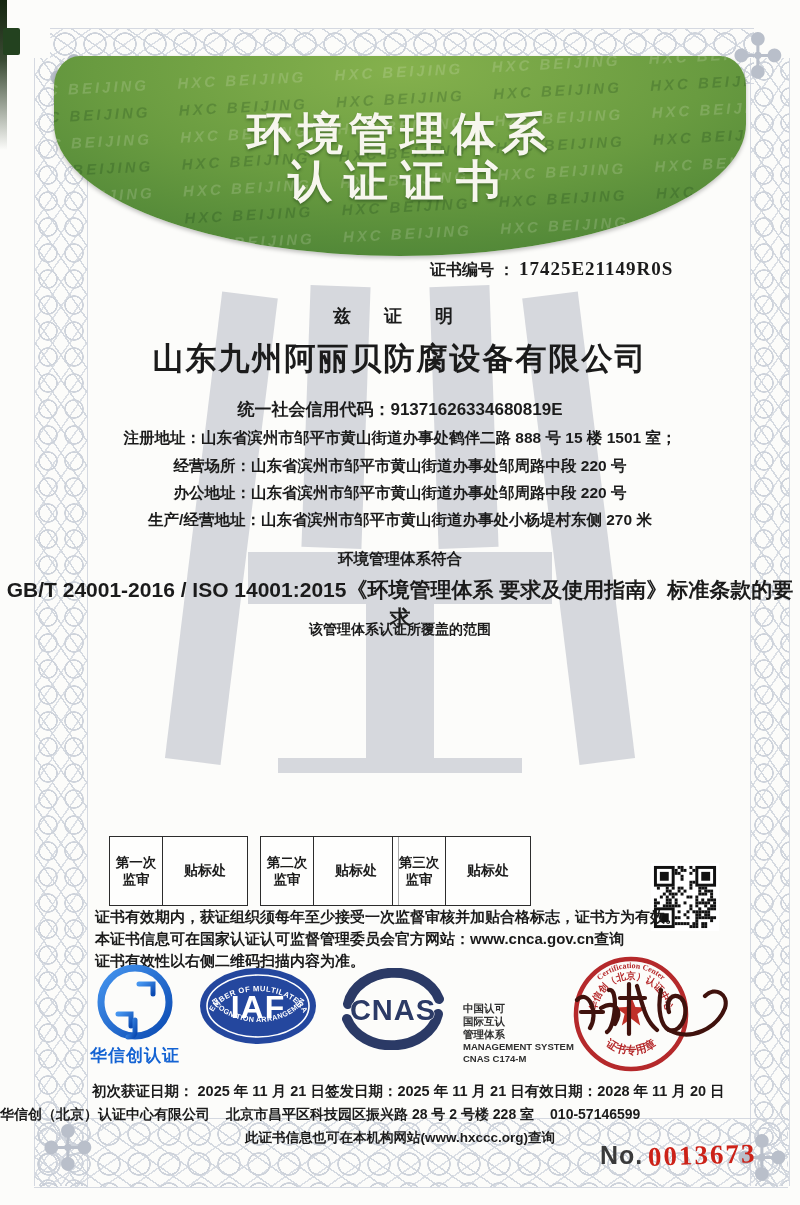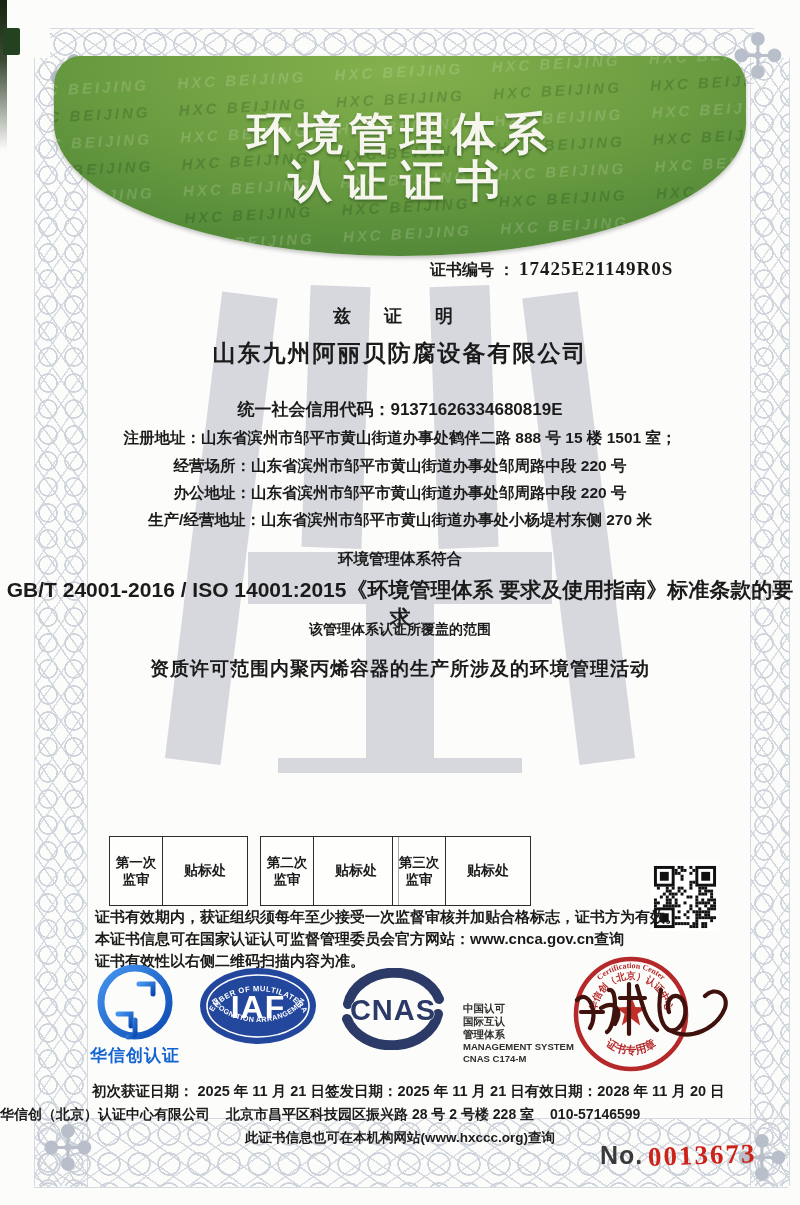--- a/index.html
+++ b/index.html
@@ -46,21 +46,21 @@
     text-shadow:0 2px 3px rgba(20,50,15,.45);}
   #title1{top:48px;font-size:45px;letter-spacing:6px;}
   #title2{top:96px;font-size:44px;letter-spacing:12px;}
 
   
   #certno{top:258px;left:430px;width:320px;font-size:16px;font-weight:bold;}
   #certno .val{font-family:"Liberation Serif","DejaVu Serif",serif;font-size:19px;letter-spacing:1px;}
 
   
   #attest{top:304px;font-size:18px;font-weight:bold;letter-spacing:14px;z-index:2;}
-  #company{top:338px;font-size:23px;font-weight:800;letter-spacing:2px;z-index:2;}
+  #company{top:338px;font-size:31px;font-weight:800;letter-spacing:2px;z-index:2;}
   #credit{top:398px;font-size:17px;font-weight:bold;z-index:2;}
   .addr{font-size:15.5px;font-weight:600;z-index:2;}
   #conform{top:549px;font-size:15.5px;font-weight:bold;z-index:2;}
   #standard{top:576px;font-size:21px;font-weight:bold;z-index:2;}
   #scopehead{top:621px;font-size:14px;font-weight:bold;z-index:2;}
   #scope{top:656px;font-size:19px;font-weight:bold;letter-spacing:1px;z-index:2;}
 
   
   #wm{left:170px;top:280px;width:460px;height:520px;z-index:0;}
   #wm div{position:absolute;background:#d6d8dd;}
@@ -144,21 +144,20 @@
   <div id="attest" class="abs center">兹 证 明</div>
   <div id="company" class="abs center">山东九州阿丽贝防腐设备有限公司</div>
   <div id="credit" class="abs center">统一社会信用代码：91371626334680819E</div>
   <div class="abs center addr" style="top:428px;">注册地址：山东省滨州市邹平市黄山街道办事处鹤伴二路 888 号 15 楼 1501 室；</div>
   <div class="abs center addr" style="top:456px;">经营场所：山东省滨州市邹平市黄山街道办事处邹周路中段 220 号</div>
   <div class="abs center addr" style="top:483px;">办公地址：山东省滨州市邹平市黄山街道办事处邹周路中段 220 号</div>
   <div class="abs center addr" style="top:510px;">生产/经营地址：山东省滨州市邹平市黄山街道办事处小杨堤村东侧 270 米</div>
   <div id="conform" class="abs center">环境管理体系符合</div>
   <div id="standard" class="abs center">GB/T 24001-2016 / ISO 14001:2015《环境管理体系 要求及使用指南》标准条款的要求</div>
   <div id="scopehead" class="abs center">该管理体系认证所覆盖的范围</div>
-  <div id="scope" class="abs center">资质许可范围内聚丙烯容器的生产所涉及的环境管理活动</div>
 
   <div class="audit-box" style="left:109px;">
     <div class="audit-label">
       <span>第一次</span>
       <span>监审</span>
     </div>
     <div class="audit-cell">贴标处</div>
   </div>
   <div class="audit-box" style="left:260px;">
     <div class="audit-label">

